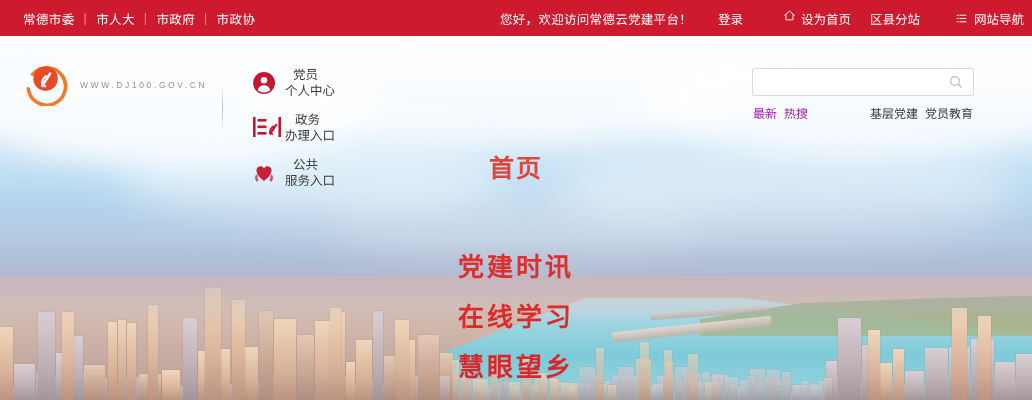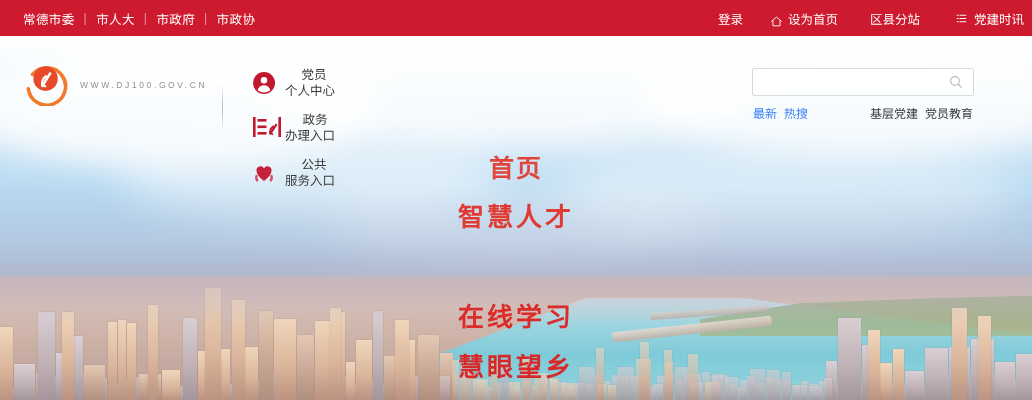--- a/index.html
+++ b/index.html
@@ -25,21 +25,21 @@
   }
   .topbar-left .tl-item{padding:0 9px;color:#fff;white-space:nowrap;}
   .topbar-left .tl-sep{color:#f0a6ae;font-size:12px;opacity:.85;}
   .topbar-right{
     position:absolute;left:460px;top:0;height:36px;width:572px;
     display:flex;align-items:center;
     font-size:12.5px;
   }
   .welcome{position:absolute;left:40px;white-space:nowrap;letter-spacing:.3px;}
   .tr-login{position:absolute;left:258px;white-space:nowrap;}
-  .tr-home{position:absolute;left:310px;white-space:nowrap;display:flex;align-items:flex-end;gap:5px;}
+  .tr-home{position:absolute;left:323px;white-space:nowrap;display:flex;align-items:flex-start;gap:5px;}
   .tr-branch{position:absolute;left:410px;white-space:nowrap;}
   .tr-nav{position:absolute;left:495px;white-space:nowrap;display:flex;align-items:center;gap:6px;}
   .ic-home svg,.ic-nav svg{display:block;}
 
   
   .hero{
     position:absolute;left:0;top:36px;width:1032px;height:364px;overflow:hidden;
     background:#cfe2f2;
   }
   .sky{
@@ -122,40 +122,40 @@
   .divider{
     position:absolute;left:222px;top:48px;width:1px;height:48px;
     background:linear-gradient(to bottom,rgba(160,160,170,0),rgba(130,130,145,.55),rgba(160,160,170,0));
   }
 
   
   .entries{position:absolute;left:252px;top:24px;width:120px;}
   .entry{position:relative;height:45px;display:flex;align-items:center;gap:9px;}
   .entry .eicon{width:24px;height:24px;flex:0 0 auto;position:relative;}
   .entry .etext{display:flex;flex-direction:column;line-height:1.28;font-size:12.5px;color:#3a3a3a;}
-  .entry .etext .l1{padding-left:8px;text-align:center;}
+  .entry .etext .l1{padding-left:8px;}
   .entry.e3 .etext .l1{padding-left:10px;}
   .entry.e3{margin-left:0px;}
 
   
   .searchwrap{position:absolute;left:752px;top:32px;width:222px;}
   .searchbox{
     position:relative;width:222px;height:28px;box-sizing:border-box;
     background:rgba(255,255,255,.82);
     border:1px solid #d9dcdf;border-radius:2px;
   }
   .searchbox input{
     position:absolute;left:0;top:0;width:190px;height:26px;
     border:0;outline:0;background:transparent;
     font-size:12px;color:#333;padding:0 8px;box-sizing:border-box;
     font-family:"Liberation Sans",sans-serif;
   }
   .searchbox .sicon{position:absolute;right:9px;top:5px;width:16px;height:16px;}
   .hotrow{position:relative;margin-top:8px;height:18px;font-size:12px;}
-  .hot-left{position:absolute;left:1px;top:0;color:#3b82f6;white-space:nowrap;}
+  .hot-left{position:absolute;left:1px;top:0;color:#a21caf;white-space:nowrap;}
   .hot-left .sp{margin-right:7px;}
   .hot-right{position:absolute;left:118px;top:0;color:#33373d;white-space:nowrap;}
   .hot-right .sp{margin-right:7px;}
 
   
   .vnav{position:absolute;left:0;top:0;width:1032px;height:400px;z-index:25;pointer-events:none;}
   .vnav-item{
     position:absolute;left:0;width:1032px;text-align:center;
     font-family:"DejaVu Sans","Liberation Sans",sans-serif;
     font-weight:bold;color:#e0302d;pointer-events:auto;white-space:nowrap;
@@ -396,20 +396,21 @@
       <span class="tl-item">常德市委</span>
       <span class="tl-sep">|</span>
       <span class="tl-item">市人大</span>
       <span class="tl-sep">|</span>
       <span class="tl-item">市政府</span>
       <span class="tl-sep">|</span>
       <span class="tl-item">市政协</span>
     </div>
 
     <div class="topbar-right">
+      <span class="welcome">您好，欢迎访问常德云党建平台！</span>
 
       <span class="tr-login">登录</span>
 
       <span class="tr-home">
         <span class="ic-home">
           <svg width="13" height="13" viewBox="0 0 24 24" fill="none" stroke="#ffffff" stroke-width="1.7" stroke-linecap="round" stroke-linejoin="round">
             <path d="M3 11.5 12 4l9 7.5"></path>
               <path d="M5.5 10.5V20h13v-9.5"></path>
           </svg>
         </span>
@@ -417,21 +418,21 @@
       </span>
 
       <span class="tr-branch">区县分站</span>
 
       <span class="tr-nav">
         <span class="ic-nav">
           <svg width="13" height="13" viewBox="0 0 24 24" fill="none" stroke="#ffffff" stroke-width="1.8" stroke-linecap="round">
             <path d="M4 6h2M9 6h11M4 12h2M9 12h11M4 18h2M9 18h11"></path>
           </svg>
         </span>
-        <span>党建时讯</span>
+        <span>网站导航</span>
       </span>
     </div>
   </div>
 
   <div class="header">
 
     <div class="logo">
       <span class="emblem">
         <svg width="46" height="46" viewBox="0 0 64 64">
           <path d="M6 40a26 26 0 1 0 6-20" fill="none" stroke="#f07b2a" stroke-width="5" stroke-linecap="round"></path>
@@ -519,18 +520,18 @@
         </span>
         <span class="hot-right">
           <span class="sp">基层党建</span><span>党员教育</span>
         </span>
       </div>
     </div>
   </div>
 
   <div class="vnav">
     <div class="vnav-item vn0">首页</div>
-    <div class="vnav-item vn1">智慧人才</div>
+    <div class="vnav-item vn2">党建时讯</div>
     <div class="vnav-item vn3">在线学习</div>
     <div class="vnav-item vn4">慧眼望乡</div>
   </div>
 
 </div>
 
 </body></html>

